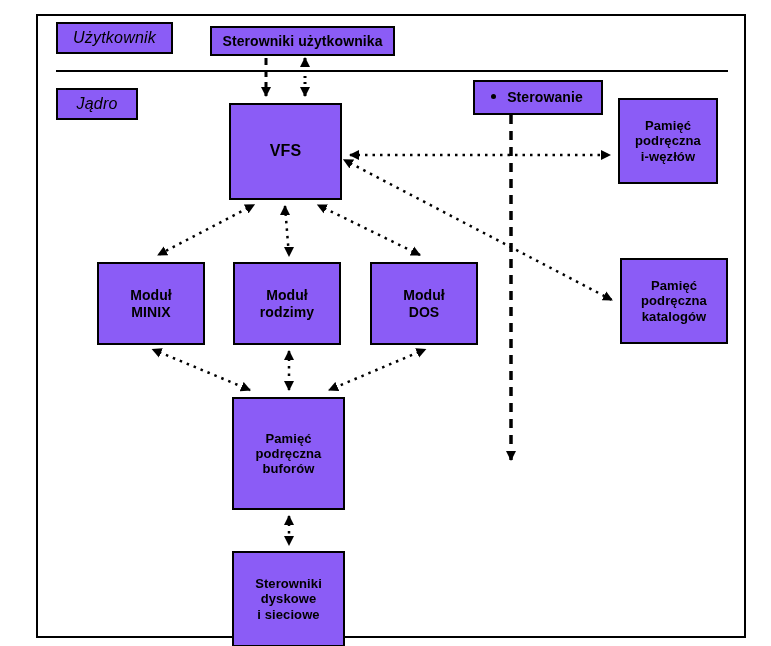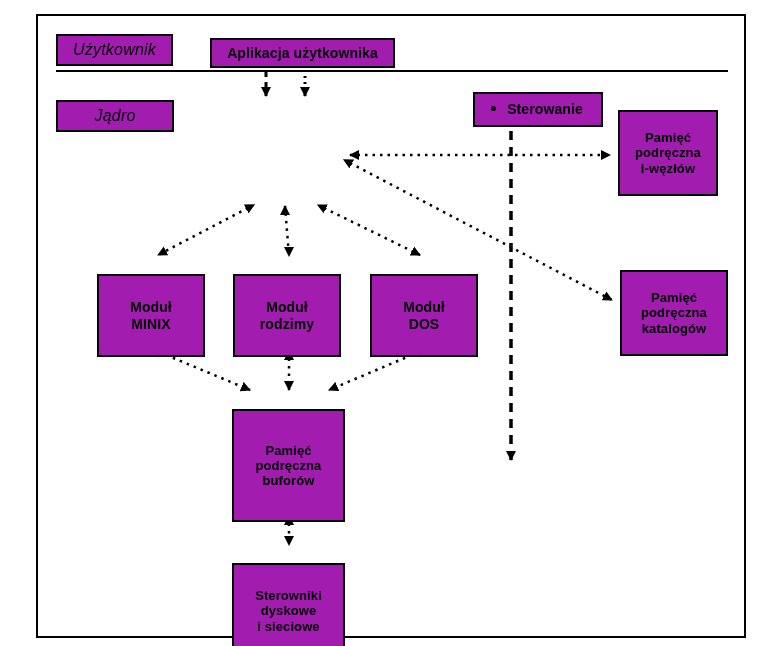--- a/index.html
+++ b/index.html
@@ -5,25 +5,24 @@
   html,body{margin:0;padding:0;background:#ffffff;}
   body{
     font-family:"Liberation Sans", sans-serif;
     width:771px;height:646px;position:relative;overflow:hidden;
     color:#000;
   }
   #canvas{position:absolute;left:0;top:0;width:771px;height:646px;}
   svg.layer{position:absolute;left:0;top:0;width:771px;height:646px;pointer-events:none;}
   .box{
     position:absolute;box-sizing:border-box;
-    border:2px solid #000;background:#a21caf;
+    border:2px solid #000;background:#8b5cf6;
     display:flex;align-items:center;justify-content:center;
     text-align:center;font-weight:bold;line-height:1.18;
     letter-spacing:0.1px;
-    margin-top:12px;
   }
   .box span{display:block;white-space:pre-line;}
   .label-box{
     border:2px solid #000;font-style:italic;font-weight:normal;
     font-size:16px;letter-spacing:0.2px;
   }
   .bullet-dot{
     position:absolute;width:5px;height:5px;border-radius:50%;
     background:#000;
   }
@@ -112,28 +111,31 @@
 
     <g>
       <line x1="511" y1="115" x2="511" y2="460" stroke="#000" stroke-width="3.5" stroke-dasharray="9 7" marker-end="url(#arrD)"></line>
     </g>
   </svg>
 
   <div class="box label-box" style="left:56px;top:22px;width:117px;height:32px;">
     <span>Użytkownik</span>
   </div>
 
-  <div class="box label-box" style="left:56px;top:88px;width:118px;height:32px;">
+  <div class="box label-box" style="left:56px;top:88px;width:82px;height:32px;">
     <span>Jądro</span>
   </div>
 
   <div class="box" style="left:210px;top:26px;width:185px;height:30px;font-size:14px;">
-    <span>Aplikacja użytkownika</span>
+    <span>Sterowniki użytkownika</span>
   </div>
 
+  <div class="box" style="left:229px;top:103px;width:113px;height:97px;font-size:16px;">
+    <span>VFS</span>
+  </div>
 
   <div class="box" style="left:473px;top:80px;width:130px;height:35px;font-size:14px;">
     <span class="bullet-dot" style="left:16px;top:12px;"></span>
     <span style="padding-left:14px;">Sterowanie</span>
   </div>
 
   <div class="box" style="left:618px;top:98px;width:100px;height:86px;font-size:13px;">
     <span>Pamięć
 podręczna
 i-węzłów</span>

